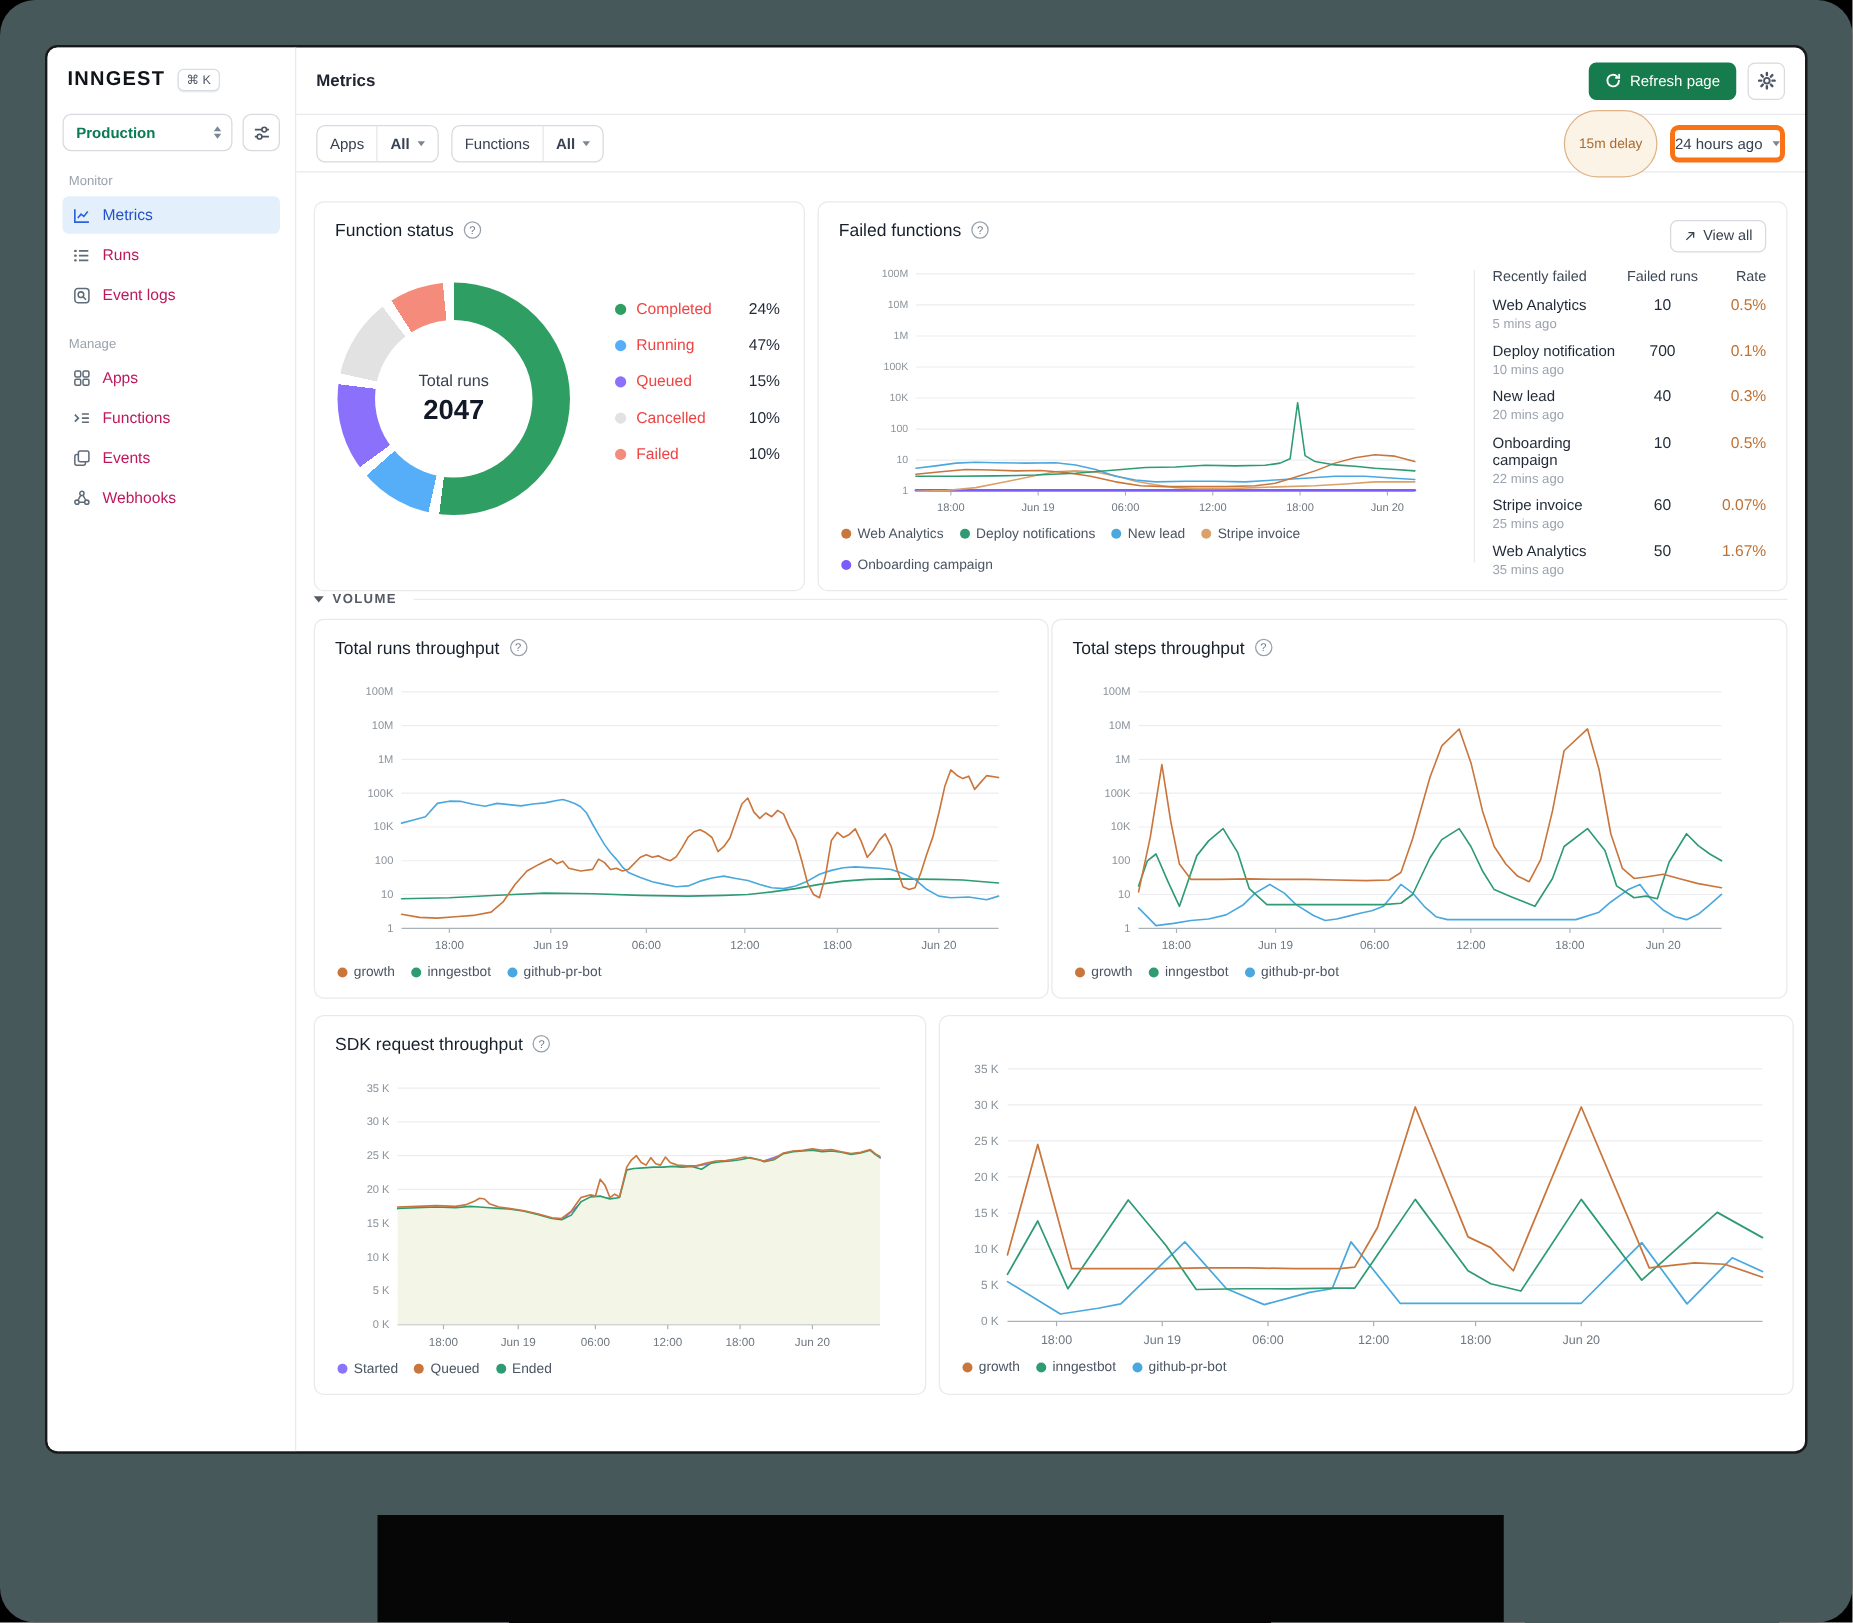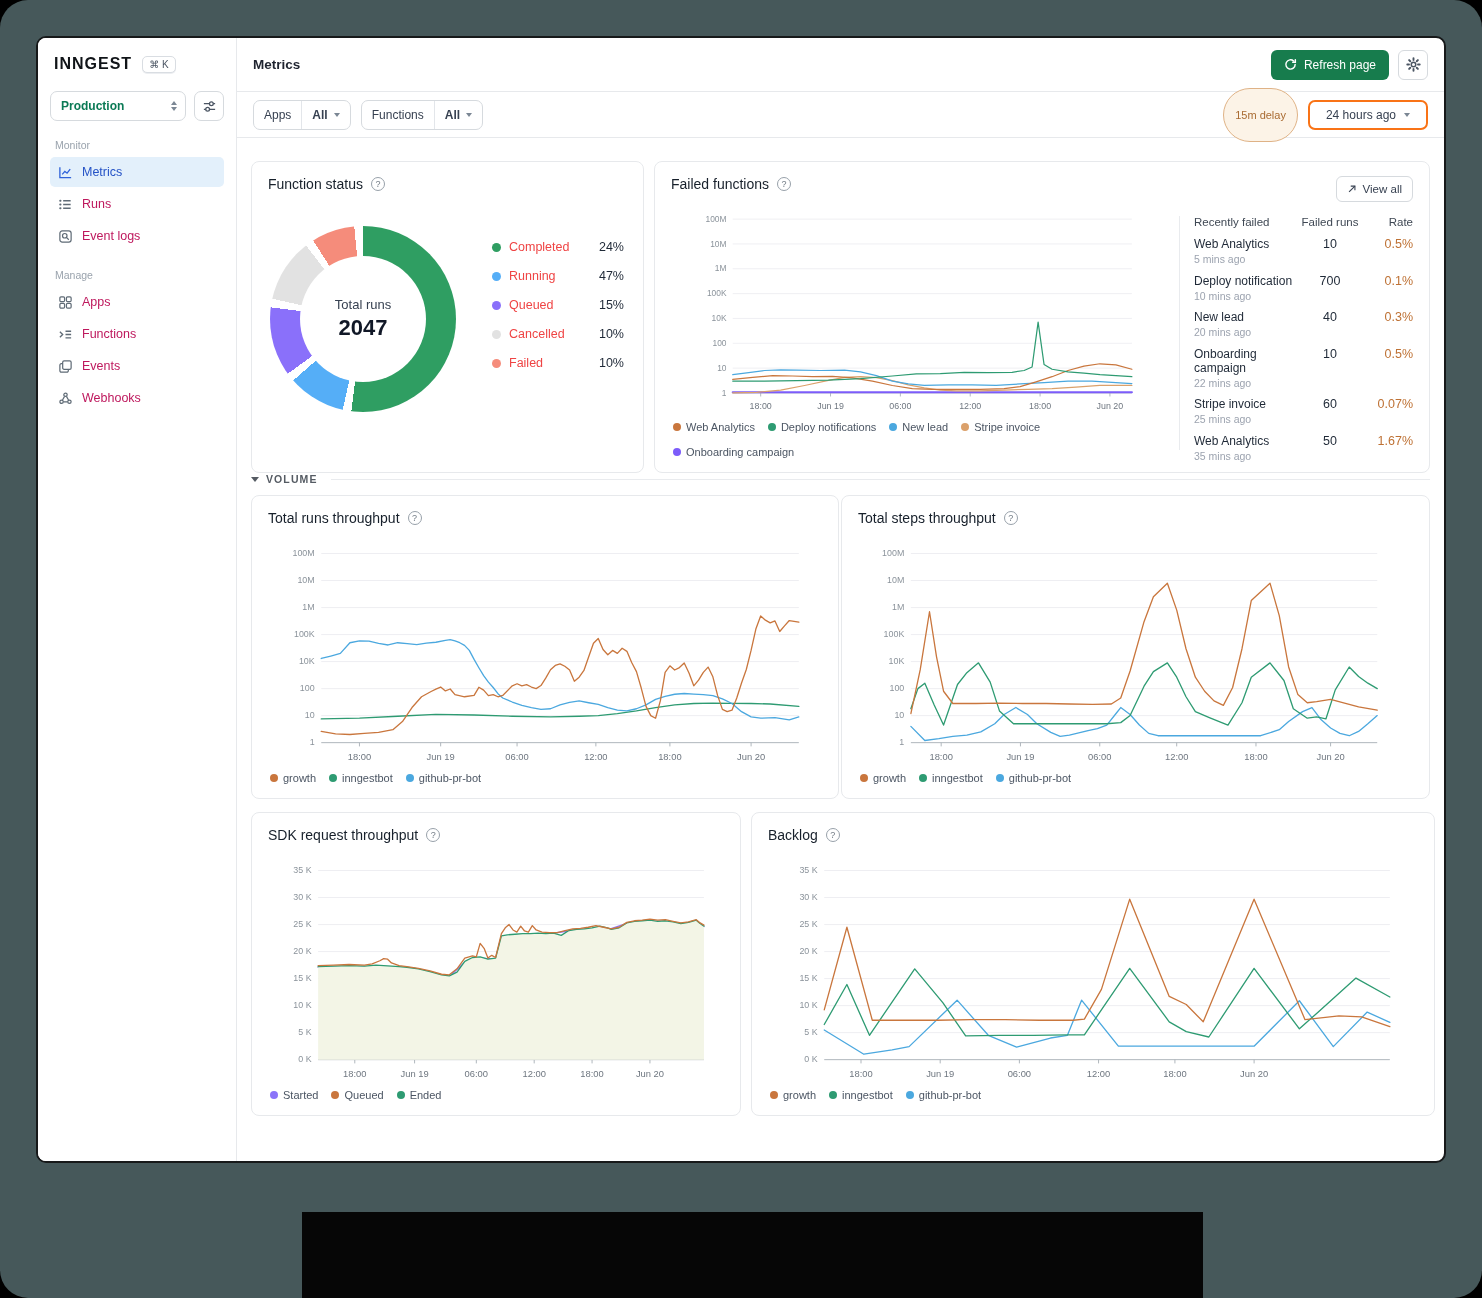--- a/index.html
+++ b/index.html
@@ -47,22 +47,22 @@
     justify-content:space-between; padding:0 16px; }
   .fr-left { display:flex; gap:10px; }
   .fgroup { display:flex; align-items:center; border:1px solid #d6dade; border-radius:7px; height:30px;
     background:#fff; font-size:12px; color:#374151; cursor:pointer; }
   .fgroup .flabel { padding:0 10px; }
   .fgroup .fval { padding:0 10px; border-left:1px solid #e3e6ea; font-weight:600; display:flex; align-items:center; gap:6px; height:100%; }
   .chev { width:0; height:0; border-left:3.5px solid transparent; border-right:3.5px solid transparent; border-top:4px solid #7b8794; }
   .fr-right { display:flex; align-items:center; gap:10px; }
   .delay-pill { border:1px solid #DFB286; background:#FCF3E7; color:#A96B32; font-size:11px; padding:20px 11px;
     border-radius:999px; cursor:default; }
-  .range-select { border:2px solid #f97316; border-radius:7px; height:30px; display:flex; align-items:center;
-    gap:8px; padding:0 16px; font-size:12px; color:#374151; background:#fff; cursor:pointer; }
+  .range-select { border:4px solid #f97316; border-radius:7px; height:30px; display:flex; align-items:center;
+    gap:8px; padding:0 0; font-size:12px; color:#374151; background:#fff; cursor:pointer; }
 
   .content { flex:1; padding:13px 14px; overflow:hidden; }
 
   .sec { display:flex; align-items:center; gap:7px; cursor:pointer; }
   .sec + .sec, .vol-sec { margin-top:0; }
   .tri { width:0; height:0; border-left:4px solid transparent; border-right:4px solid transparent; border-top:5px solid #555b63; }
   .sec-label { font-size:10.5px; font-weight:700; letter-spacing:1.1px; color:#555b63; }
   .sec-line { flex:1; height:1px; background:#e9ebee; margin-left:6px; }
 
   .card { border:1px solid #e7e9ec; border-radius:8px; background:#fff; padding:14px 16px; }
@@ -599,24 +599,20 @@
                   <i class="dot" style="background: rgb(201, 118, 61);"></i>
                   <span>Queued</span>
                 </span>
               <span class="leg">
                   <i class="dot" style="background: rgb(46, 155, 114);"></i>
                   <span>Ended</span>
                 </span>
             </div>
           </div>
           <div class="card vol-card">
-            <div class="card-title-row">
-              <span class="card-title">Backlog</span>
-              <span class="help-icon"></span>
-            </div>
             <svg width="650" height="236" viewBox="0 0 650 236">
                 <line x1="38" y1="8" x2="642" y2="8" stroke="#ededf1" stroke-width="1"></line>
                 <text x="31" y="11" text-anchor="end" fill="#8b939b" font-size="9.5">35 K</text>
                 <line x1="38" y1="36.85714285714286" x2="642" y2="36.85714285714286" stroke="#ededf1" stroke-width="1"></line>
                 <text x="31" y="39.85714285714286" text-anchor="end" fill="#8b939b" font-size="9.5">30 K</text>
                 <line x1="38" y1="65.71428571428572" x2="642" y2="65.71428571428572" stroke="#ededf1" stroke-width="1"></line>
                 <text x="31" y="68.71428571428572" text-anchor="end" fill="#8b939b" font-size="9.5">25 K</text>
                 <line x1="38" y1="94.57142857142857" x2="642" y2="94.57142857142857" stroke="#ededf1" stroke-width="1"></line>
                 <text x="31" y="97.57142857142857" text-anchor="end" fill="#8b939b" font-size="9.5">20 K</text>
                 <line x1="38" y1="123.42857142857143" x2="642" y2="123.42857142857143" stroke="#ededf1" stroke-width="1"></line>

